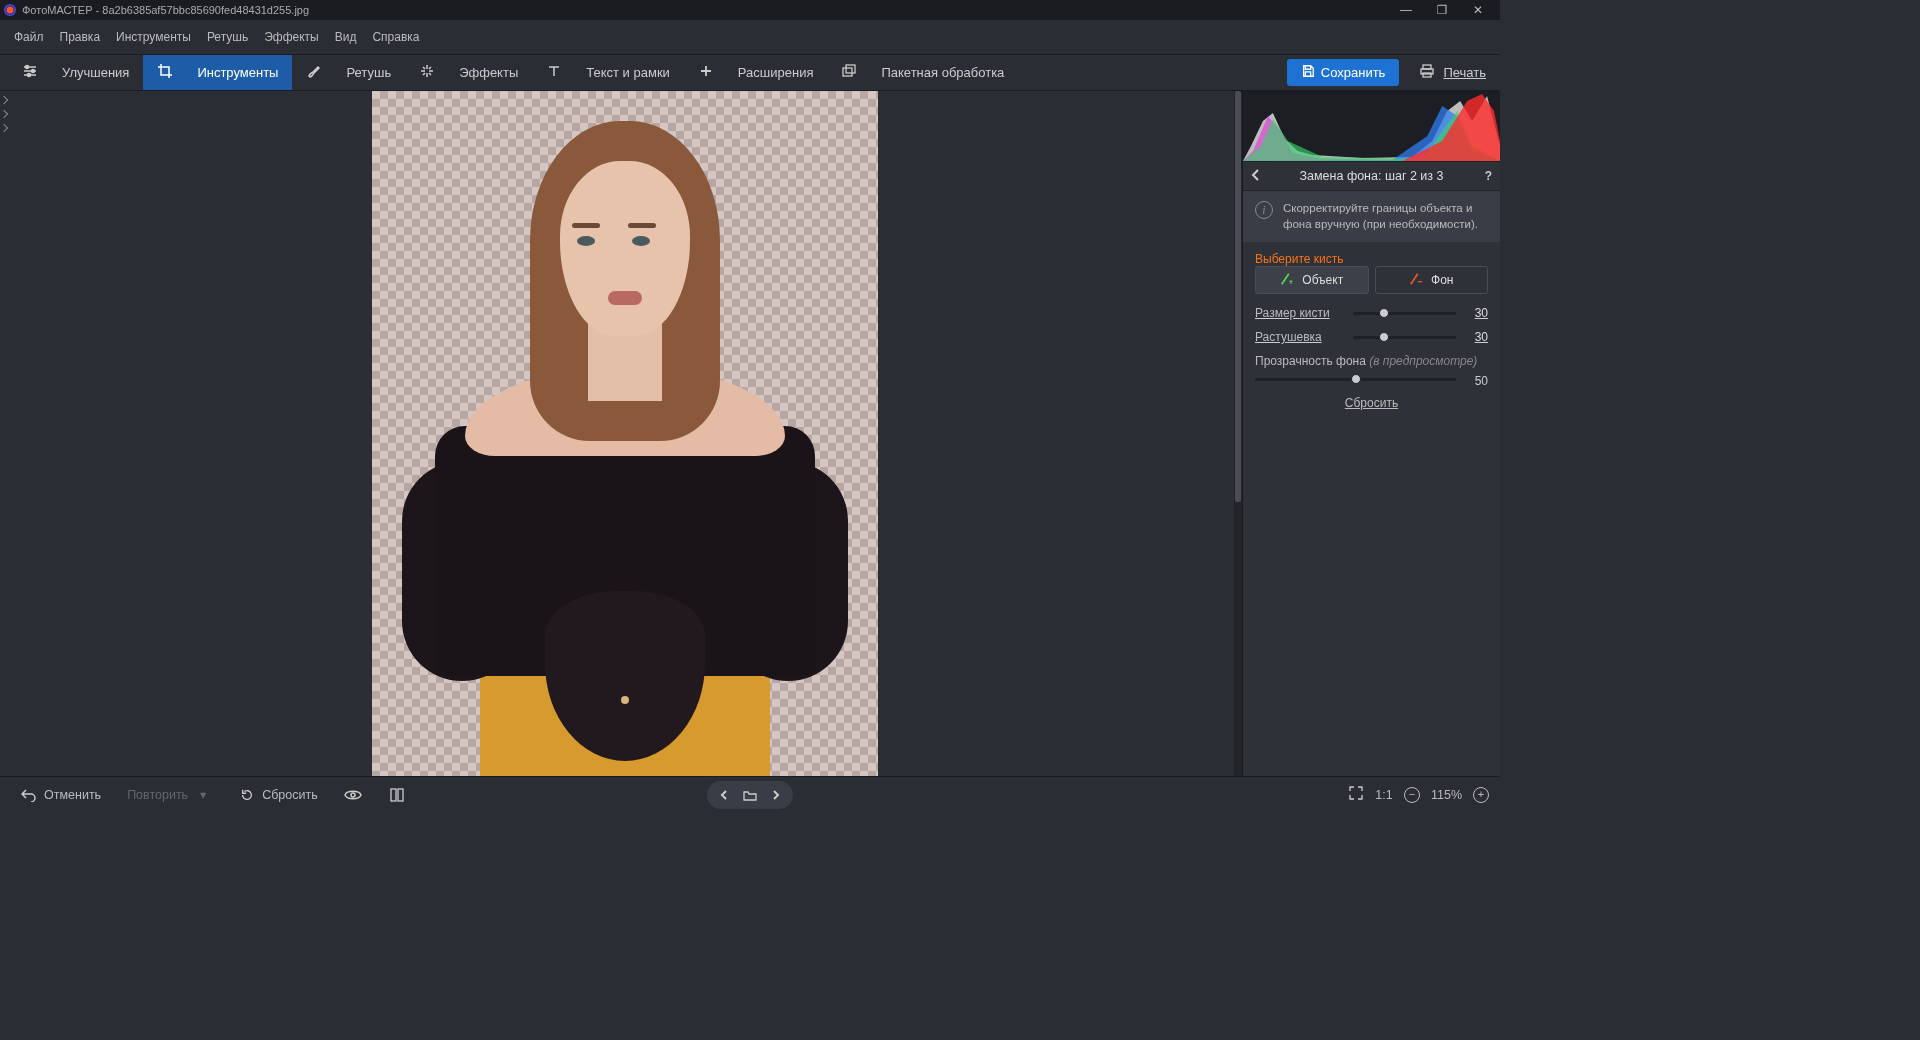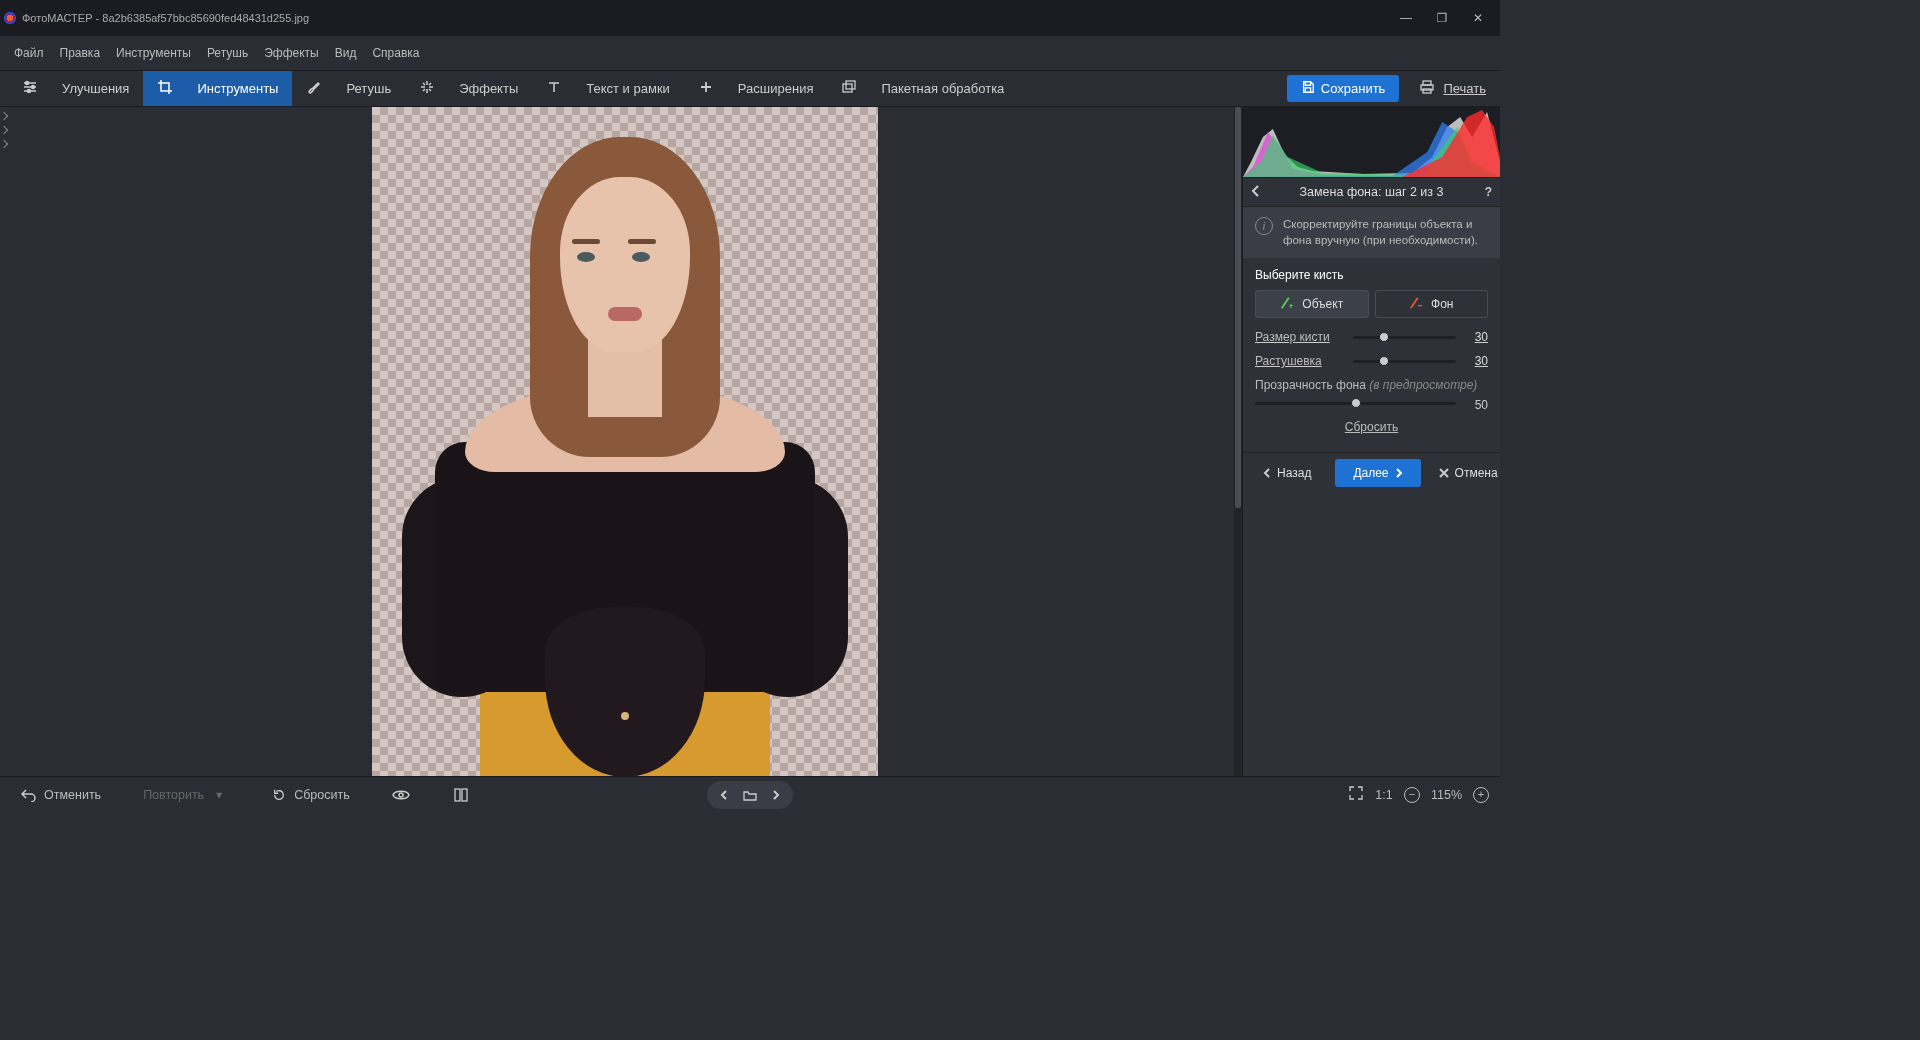--- a/index.html
+++ b/index.html
@@ -1,19 +1,19 @@
 <!DOCTYPE html>
 <html><head>
 <meta charset="utf-8">
 <style>
 * { margin: 0; padding: 0; box-sizing: border-box; font-family: 'Segoe UI', Tahoma, sans-serif; }
 body { width: 1500px; height: 812px; background: #2a2d33; color: #ccc; font-size: 12px; overflow: hidden; display: flex; flex-direction: column; }
 
 
-.titlebar { height: 36px; background: #1a1c21; display: flex; align-items: center; padding: 0 4px; font-size: 11px; color: #aaa; }
+.titlebar { height: 20px; background: #1a1c21; display: flex; align-items: center; padding: 0 4px; font-size: 11px; color: #aaa; }
 .titlebar .logo { width: 12px; height: 12px; border-radius: 50%; background: radial-gradient(circle, #ff5a1f 40%, #6a2e8f 41%, #6a2e8f 60%, #1f5eff 61%); margin-right: 6px; }
 .titlebar .title { flex: 1; }
 .titlebar .win-ctrl { width: 36px; height: 20px; display: flex; align-items: center; justify-content: center; color: #bbb; font-size: 12px; cursor: pointer; }
 
 
 .menubar { height: 35px; background: #2a2d33; border-bottom: 1px solid #1a1c21; display: flex; align-items: center; padding: 0 6px; font-size: 12px; color: #bbb; }
 .menubar .menu-item { padding: 0 8px; cursor: pointer; line-height: 20px; }
 .menubar .search-wrap { display: flex; align-items: center; margin-left: 8px; flex: 1; }
 .menubar .search-ic { margin-right: 6px; color: #888; }
 .menubar input { background: transparent; border: none; color: #888; font-size: 12px; outline: none; width: 200px; }
@@ -57,41 +57,41 @@
 .right-panel { width: 258px; background: #2e3138; display: flex; flex-direction: column; border-left: 1px solid #1a1c21; }
 .histogram { height: 70px; margin: 0; position: relative; background:#1c1e23; overflow:hidden; }
 .histogram svg { width:100%; height:100%; }
 .panel-hdr { height: 30px; display: flex; align-items: center; padding: 0 8px; border-top:1px solid #222; border-bottom:1px solid #222; background:#2e3138; }
 .panel-hdr .back { width:16px; color:#ccc; cursor:pointer; }
 .panel-hdr .ttl { flex:1; text-align:center; font-size: 12.5px; color:#ddd; font-weight:500; }
 .panel-hdr .help { width:16px; color:#ccc; cursor:pointer; text-align:right; font-weight:bold; }
 .info-box { display:flex; align-items:flex-start; gap:10px; padding:10px 12px; background:#3a3d45; margin:0; font-size:11.5px; color:#bbb; line-height:1.35; }
 .info-box .ic { width:18px; height:18px; border:1.5px solid #888; border-radius:50%; display:flex; align-items:center; justify-content:center; color:#888; font-style:italic; font-family:serif; font-size:12px; flex-shrink:0; }
 .section { padding: 10px 12px 6px; }
-.lbl { font-size:12px; color:#ffffff; margin-bottom:8px; }
+.lbl { font-size:12px; color:#f97316; }
 .brush-row { display:flex; gap:6px; margin-bottom:12px; }
 .brush-btn { flex:1; height:28px; border:1px solid #4a4d55; border-radius:3px; display:flex; align-items:center; justify-content:center; gap:8px; font-size:12px; color:#ddd; cursor:pointer; }
 .brush-btn.active { background:#3c4048; }
 .slider-row { display:flex; align-items:center; margin-bottom:10px; gap:8px;text-decoration:underline; }
 .slider-row .slabel { width:90px; font-size:12px; color:#bbb; }
 .slider-row .strack { flex:1; height:3px; background:#1e2025; border-radius:2px; position:relative; }
 .slider-row .sthumb { position:absolute; top:50%; transform:translate(-50%,-50%); width:10px; height:10px; background:#c9ccd1; border-radius:50%; border:1px solid #222; }
 .slider-row .sval { width:24px; text-align:right; font-size:12px; color:#ddd; }
 .opacity-lbl{font-size:12px;color:#bbb;margin-bottom:6px;}
 .opacity-lbl .em{font-style:italic;color:#888;}
 .slider-full{height:3px;background:#1e2025;border-radius:2px;position:relative;margin-bottom:4px;}
 .slider-full .sthumb{position:absolute;top:50%;transform:translate(-50%,-50%);width:10px;height:10px;background:#c9ccd1;border-radius:50%;border:1px solid #222;}
 .reset-link { text-align:center; font-size:12px; color:#bbb; text-decoration:underline; cursor:pointer; margin:8px 0 12px; }
 .nav-row { display:flex; align-items:center; gap:6px; padding: 6px 8px; border-top:1px solid #222; }
 .nav-btn { height:28px; display:flex; align-items:center; padding:0 12px; font-size:12px; color:#ddd; cursor:pointer; border-radius:3px; gap:6px; }
 .nav-btn.primary { background:#1d72d3; color:#fff; padding:0 18px; }
 .nav-row .flex{flex:1;}
 
 
-.bottombar { height: 36px; background: #2a2d33; border-top: 1px solid #1a1c21; display:flex; align-items:center; padding:0 10px; font-size:12.5px; color:#bbb; gap:22px; }
+.bottombar { height: 36px; background: #2a2d33; border-top: 1px solid #1a1c21; display:flex; align-items:center; padding:0 10px; font-size:12.5px; color:#bbb; gap:6px; }
 .bb-btn { display:flex; align-items:center; gap:6px; padding:4px 10px; border-radius:3px; cursor:pointer; }
 .bb-btn.dim { color:#666; }
 .bb-ic { display:inline-flex; width:18px; justify-content:center; }
 .bb-sep { flex:1; }
 .bb-center { position:absolute; left:50%; transform:translateX(-50%); display:flex; align-items:center; gap:4px; }
 .pill { background:#3a3d45; border-radius:14px; padding:4px 6px; display:flex; align-items:center; gap:4px; }
 .pill .pbtn { width:22px; height:20px; display:flex; align-items:center; justify-content:center; cursor:pointer; color:#ccc; border-radius:10px; }
 .zoom-group{display:flex;align-items:center;gap:10px;}
 .zoom-group .zbtn{cursor:pointer;width:18px;text-align:center;}
 .circ{width:16px;height:16px;border:1.5px solid #bbb;border-radius:50%;display:inline-flex;align-items:center;justify-content:center;font-size:11px;line-height:1;}
@@ -277,41 +277,20 @@
         <span class="em">(в предпросмотре)</span>
       </div>
       <div style="display:flex;align-items:center;gap:8px;">
         <div class="slider-full" style="flex:1">
             <div class="sthumb" style="left:50%"></div>
           </div>
         <span class="sval" style="width:24px;text-align:right">50</span>
       </div>
       <div class="reset-link">Сбросить</div>
     </div>
-    <div class="nav-row">
-      <div class="nav-btn">
-        <svg width="8" height="10" viewBox="0 0 8 10" stroke="#ccc" stroke-width="2" fill="none">
-            <path d="M6 1 L2 5 L6 9"></path>
-          </svg>
-        <span>Назад</span>
-      </div>
-      <div class="flex"></div>
-      <div class="nav-btn primary">
-        <span>Далее</span>
-        <svg width="8" height="10" viewBox="0 0 8 10" stroke="#fff" stroke-width="2" fill="none">
-            <path d="M2 1 L6 5 L2 9"></path>
-          </svg>
-      </div>
-      <div class="nav-btn">
-        <svg width="10" height="10" viewBox="0 0 10 10" stroke="#ccc" stroke-width="2" fill="none">
-            <path d="M1 1 L9 9 M9 1 L1 9"></path>
-          </svg>
-        <span>Отмена</span>
-      </div>
-    </div>
   </div>
 </div>
 
 <div class="bottombar" style="position:relative;">
   <div class="bb-btn">
     <span class="bb-ic">
         <svg width="16" height="14" viewBox="0 0 16 14" fill="none" stroke="#ccc" stroke-width="1.5">
           <path d="M5 2 L1 6 L5 10 M1 6 h9 a4 4 0 0 1 0 8"></path>
         </svg>
       </span>

